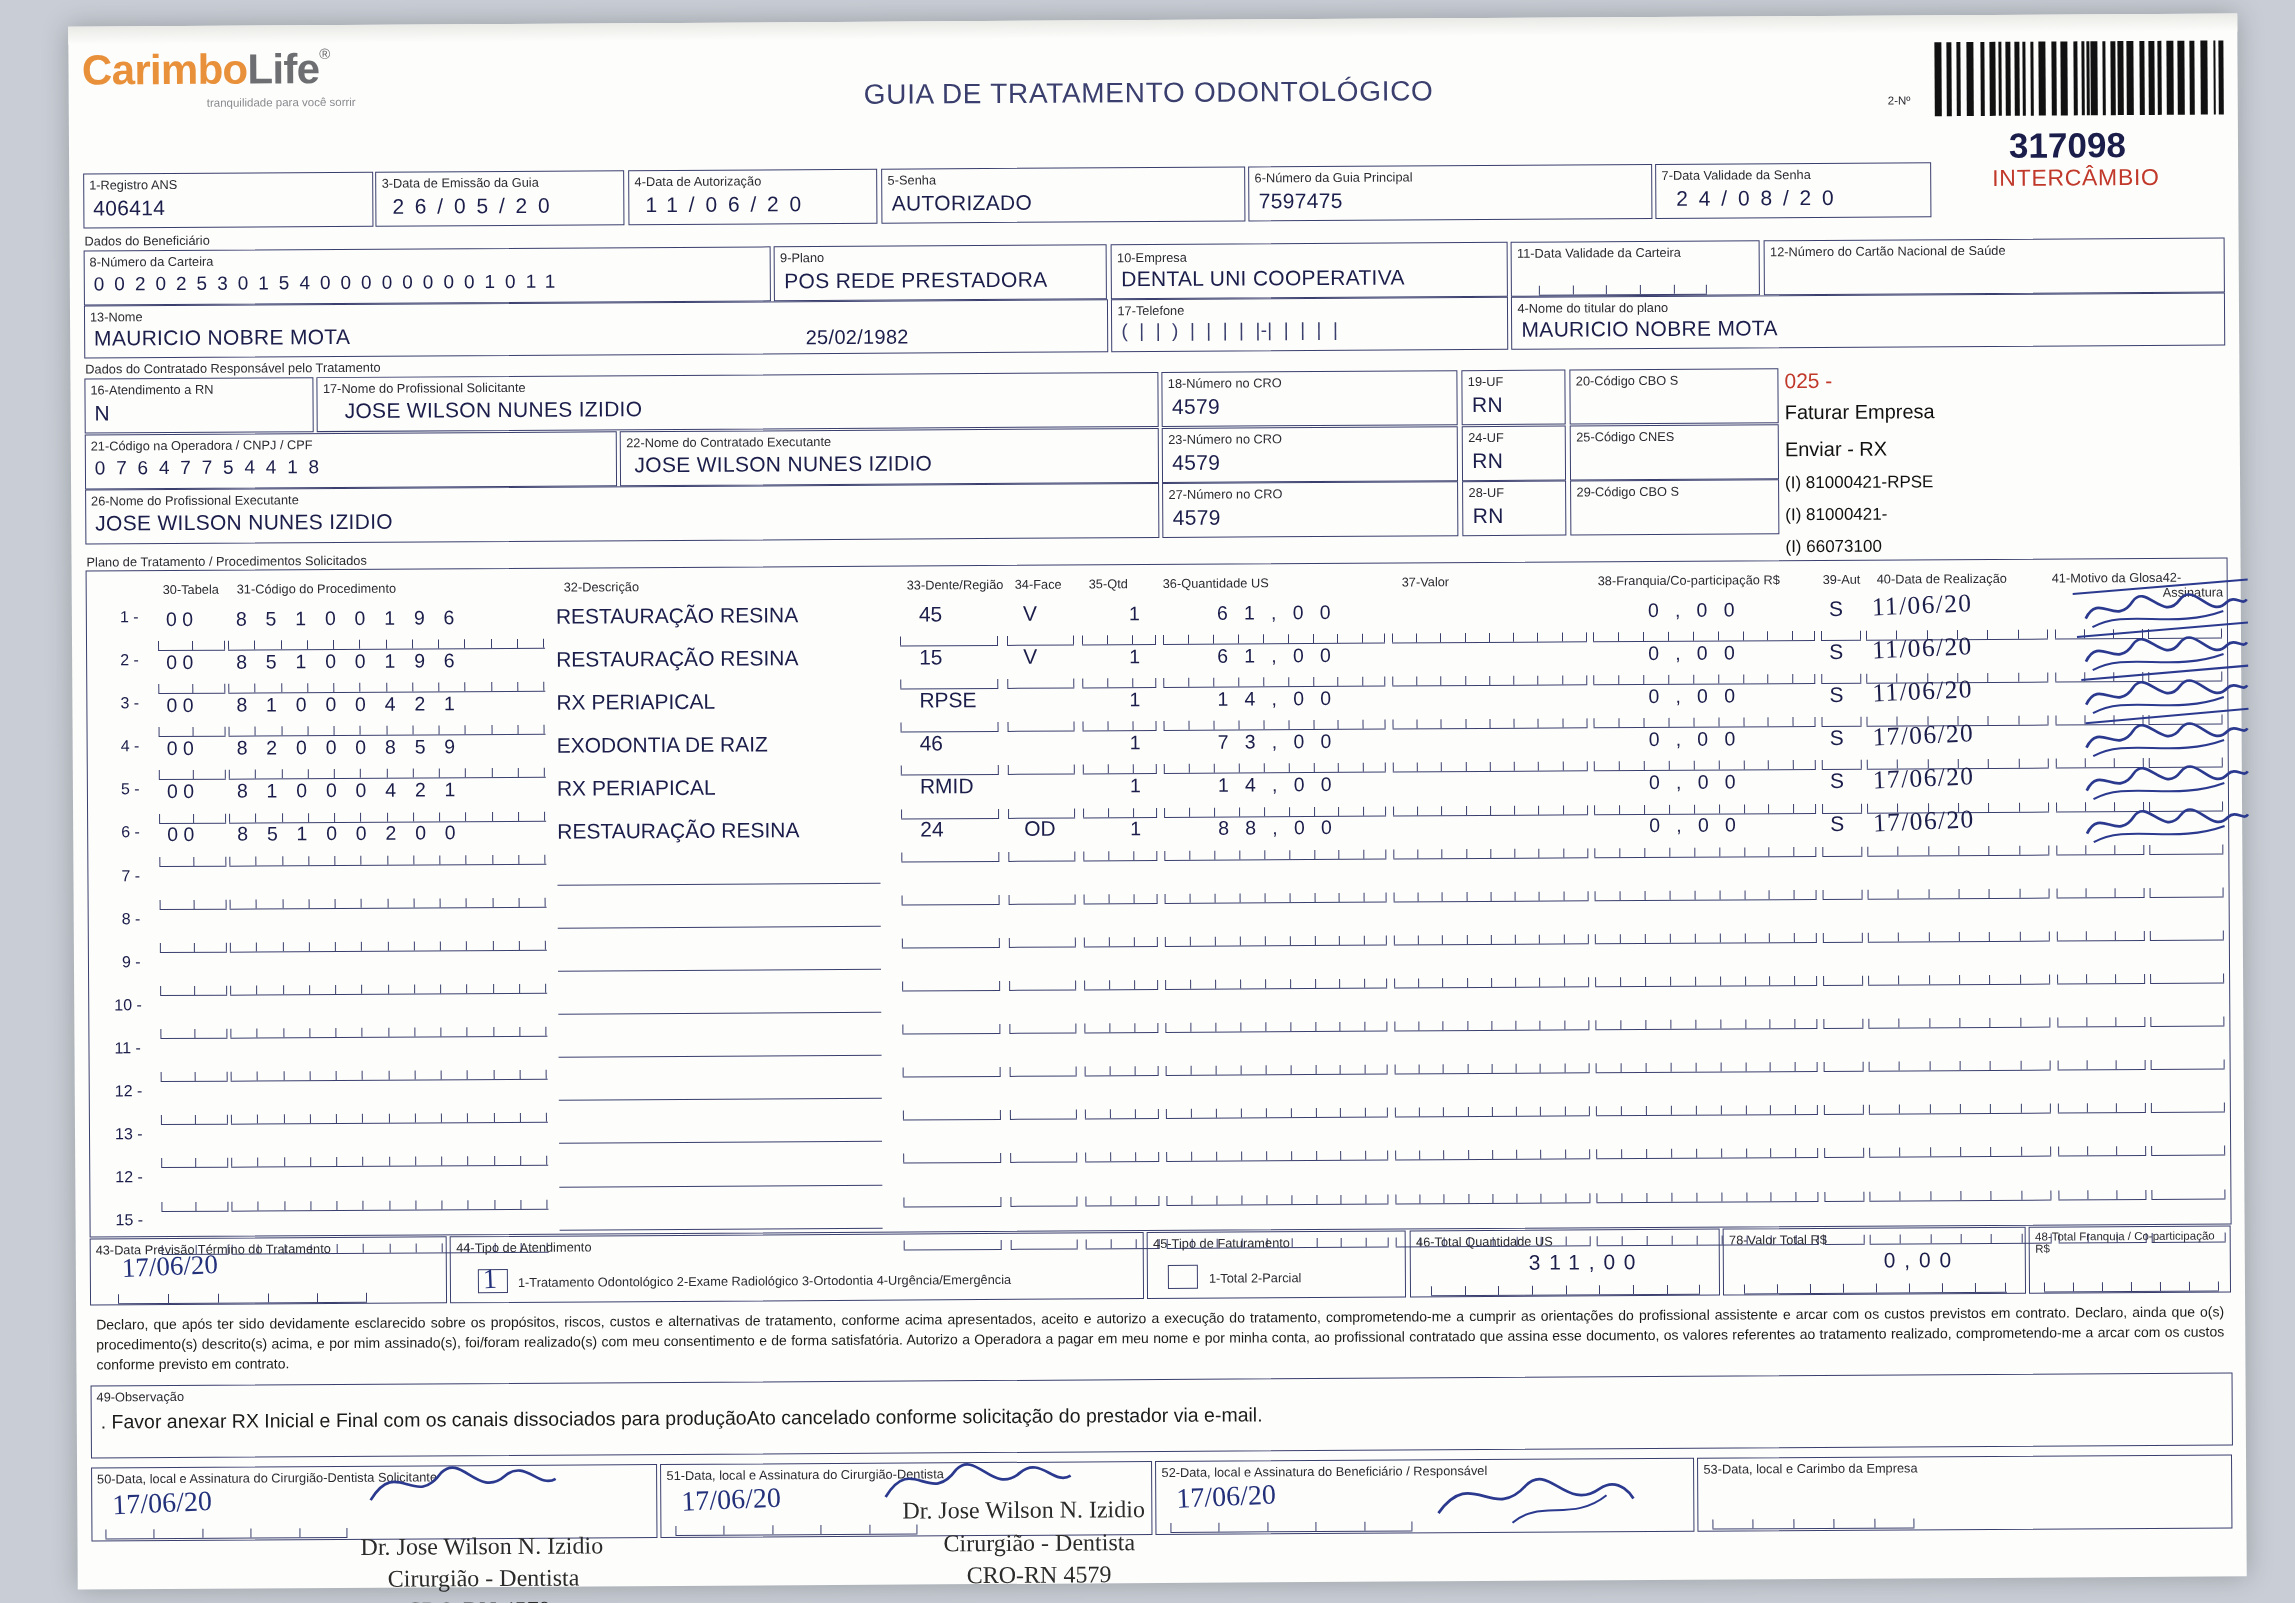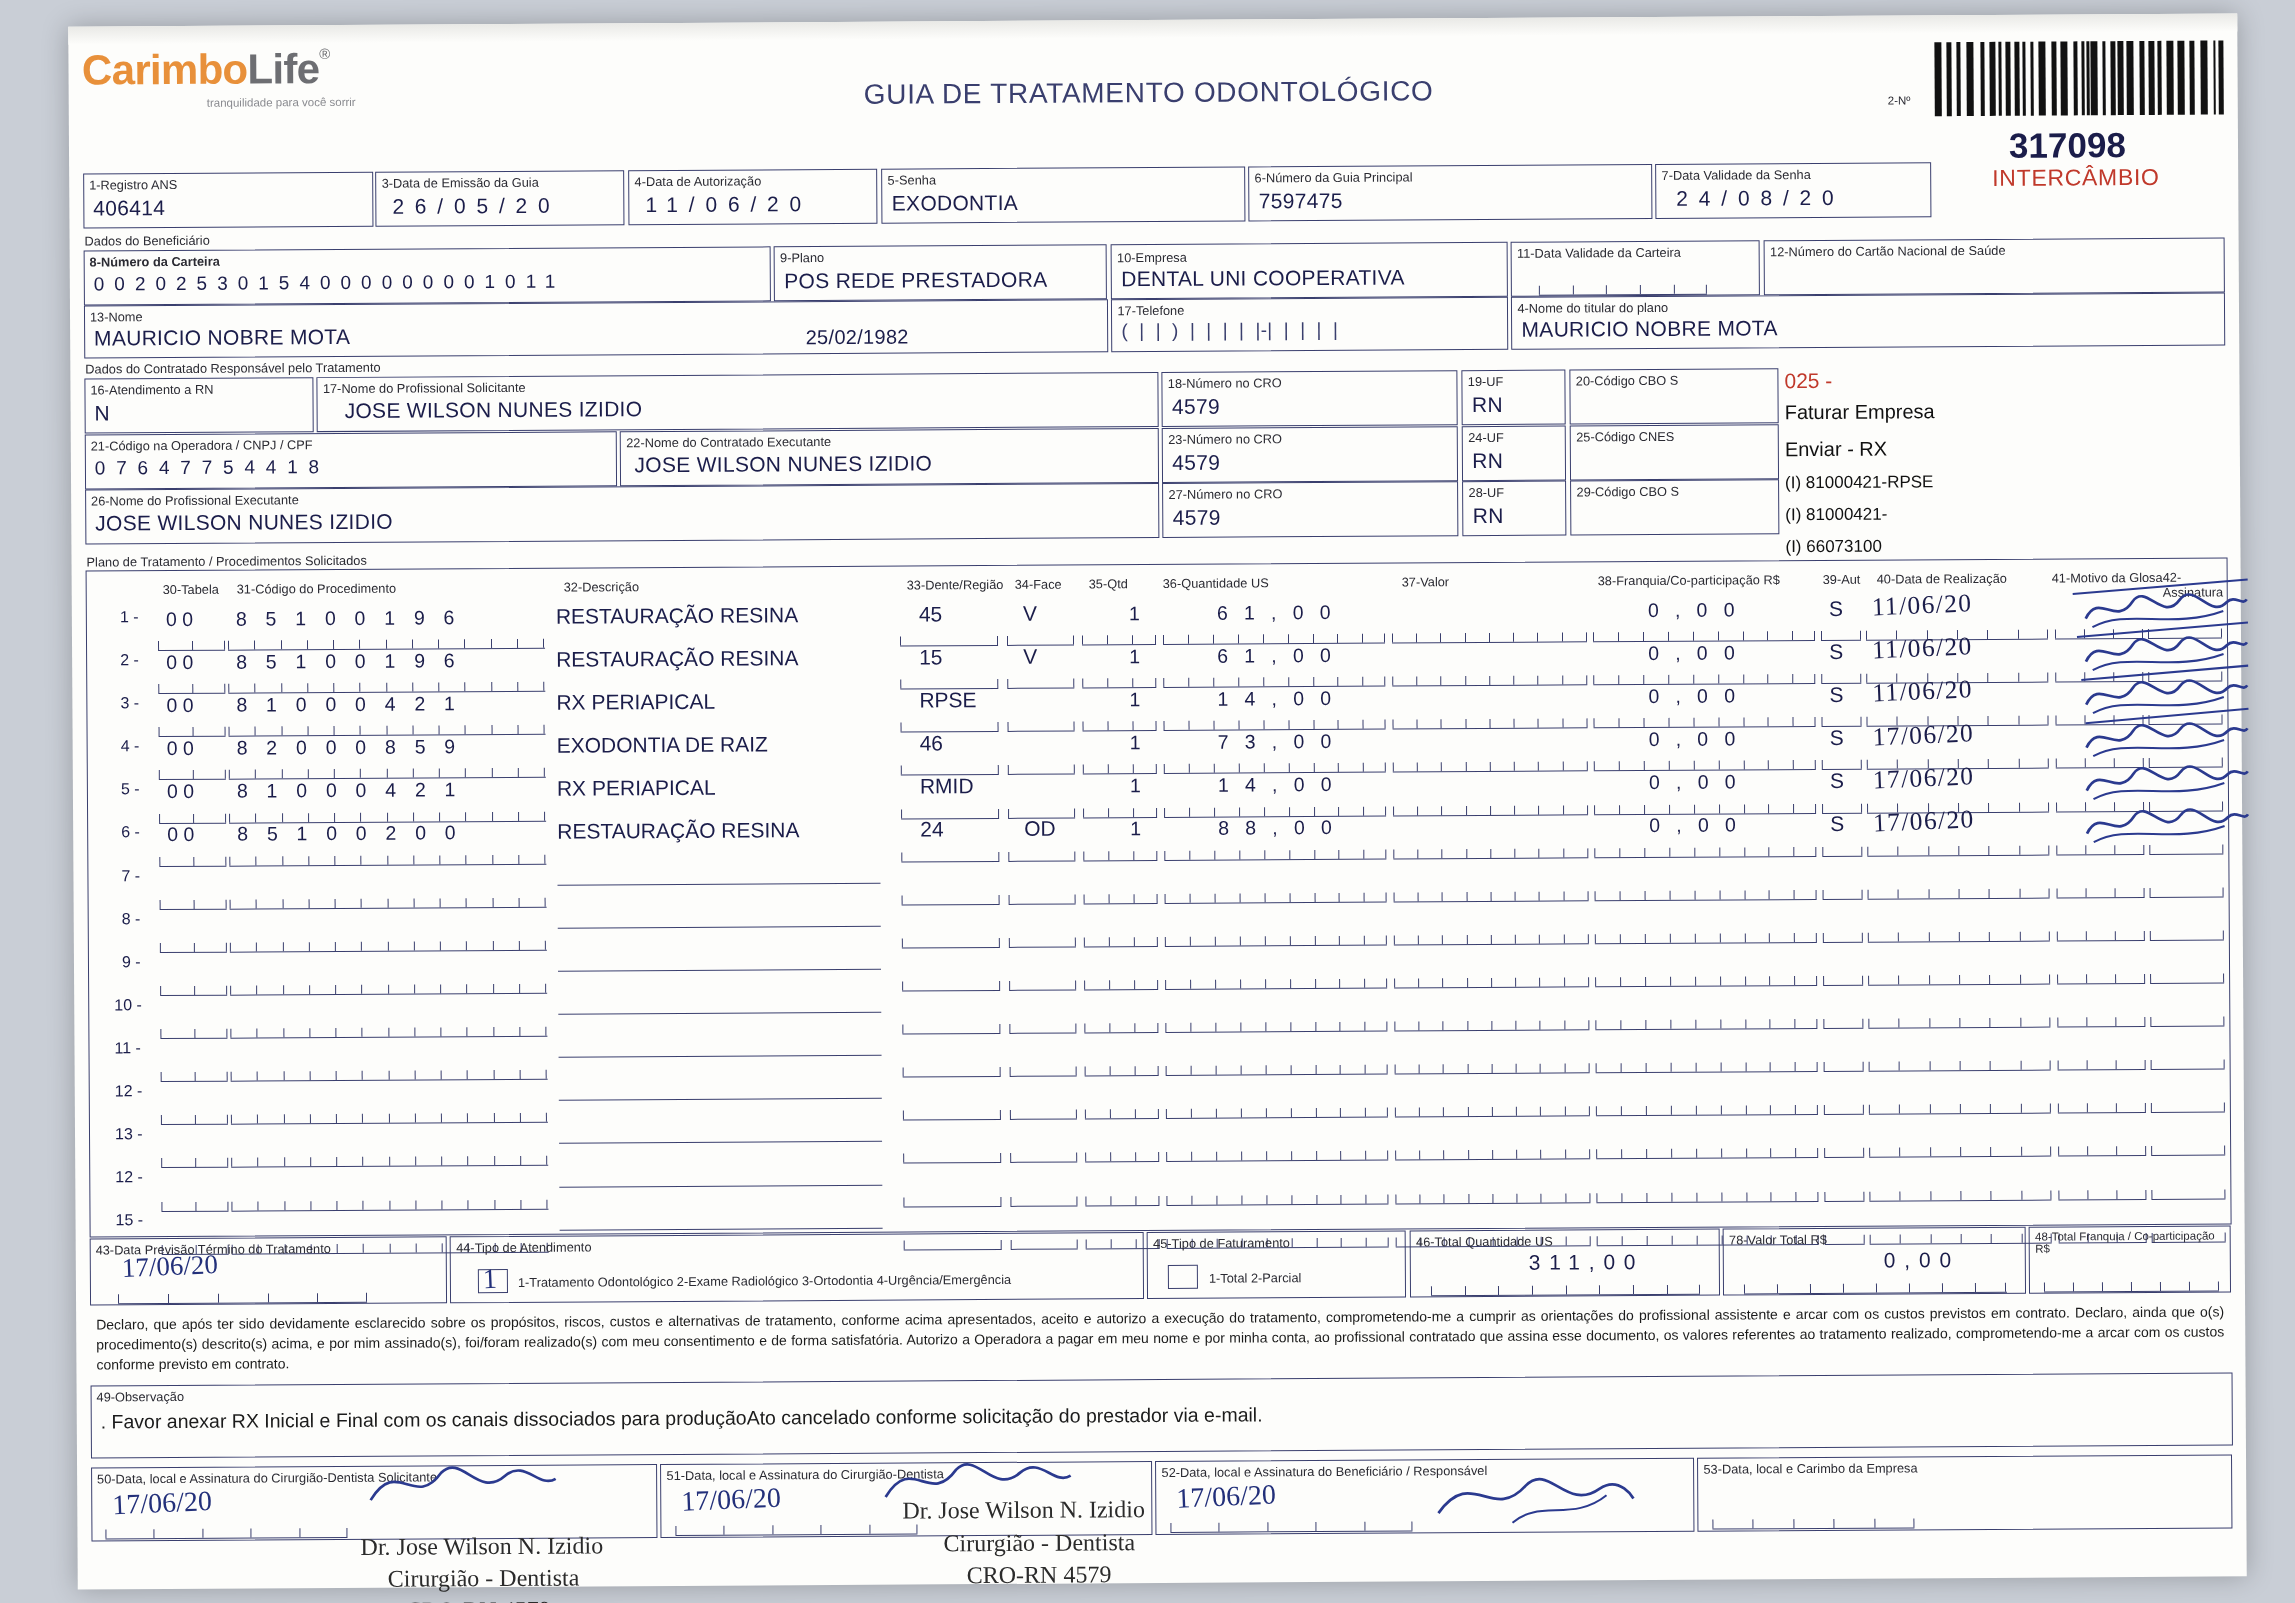--- a/index.html
+++ b/index.html
@@ -84,35 +84,35 @@
   <div class="box" style="left:306px;top:147px;width:249px;height:55px;">
     <div class="lbl" style="position:absolute;left:5.4px;top:2.7px;">3-Data de Emissão da Guia</div>
     <div class="val" style="position:absolute;left:16px;top:22px;letter-spacing:10.8px;">26/05/20</div>
   </div>
   <div class="box" style="left:559px;top:147px;width:249px;height:55px;">
     <div class="lbl" style="position:absolute;left:5.4px;top:2.7px;">4-Data de Autorização</div>
     <div class="val" style="position:absolute;left:16px;top:22px;letter-spacing:10.8px;">11/06/20</div>
   </div>
   <div class="box" style="left:812px;top:147px;width:364px;height:55px;">
     <div class="lbl" style="position:absolute;left:5.4px;top:2.7px;">5-Senha</div>
-    <div class="val" style="position:absolute;left:9.4px;top:22px;">EXODONTIA</div>
+    <div class="val" style="position:absolute;left:9.4px;top:22px;">AUTORIZADO</div>
   </div>
   <div class="box" style="left:1179px;top:147px;width:404px;height:55px;">
     <div class="lbl" style="position:absolute;left:5.4px;top:2.7px;">6-Número da Guia Principal</div>
     <div class="val" style="position:absolute;left:9.4px;top:22px;">7597475</div>
   </div>
   <div class="box" style="left:1586px;top:147px;width:276px;height:55px;">
     <div class="lbl" style="position:absolute;left:5.4px;top:2.7px;">7-Data Validade da Senha</div>
     <div class="val" style="position:absolute;left:20px;top:22px;letter-spacing:10.8px;">24/08/20</div>
   </div>
 
   <div class="sec" style="left:15px;top:207px;">Dados do Beneficiário</div>
 
   <div class="box" style="left:13.5px;top:224px;width:687px;height:55px;">
-    <div class="lbl" style="position:absolute;left:5.4px;top:2.7px;font-weight:bold;">8-Número da Carteira</div>
+    <div class="lbl" style="position:absolute;left:5.4px;top:2.7px;">8-Número da Carteira</div>
     <div class="val" style="position:absolute;left:9.4px;top:22px;letter-spacing:10px;font-size:19px;">00202530154000000001011</div>
   </div>
   <div class="box" style="left:704px;top:224px;width:333px;height:55px;">
     <div class="lbl" style="position:absolute;left:5.4px;top:2.7px;">9-Plano</div>
     <div class="val" style="position:absolute;left:9.4px;top:22px;">POS REDE PRESTADORA</div>
   </div>
   <div class="box" style="left:1041px;top:224px;width:397px;height:55px;">
     <div class="lbl" style="position:absolute;left:5.4px;top:5px;">10-Empresa</div>
     <div class="val" style="position:absolute;left:9.4px;top:22px;">DENTAL UNI  COOPERATIVA</div>
   </div>

